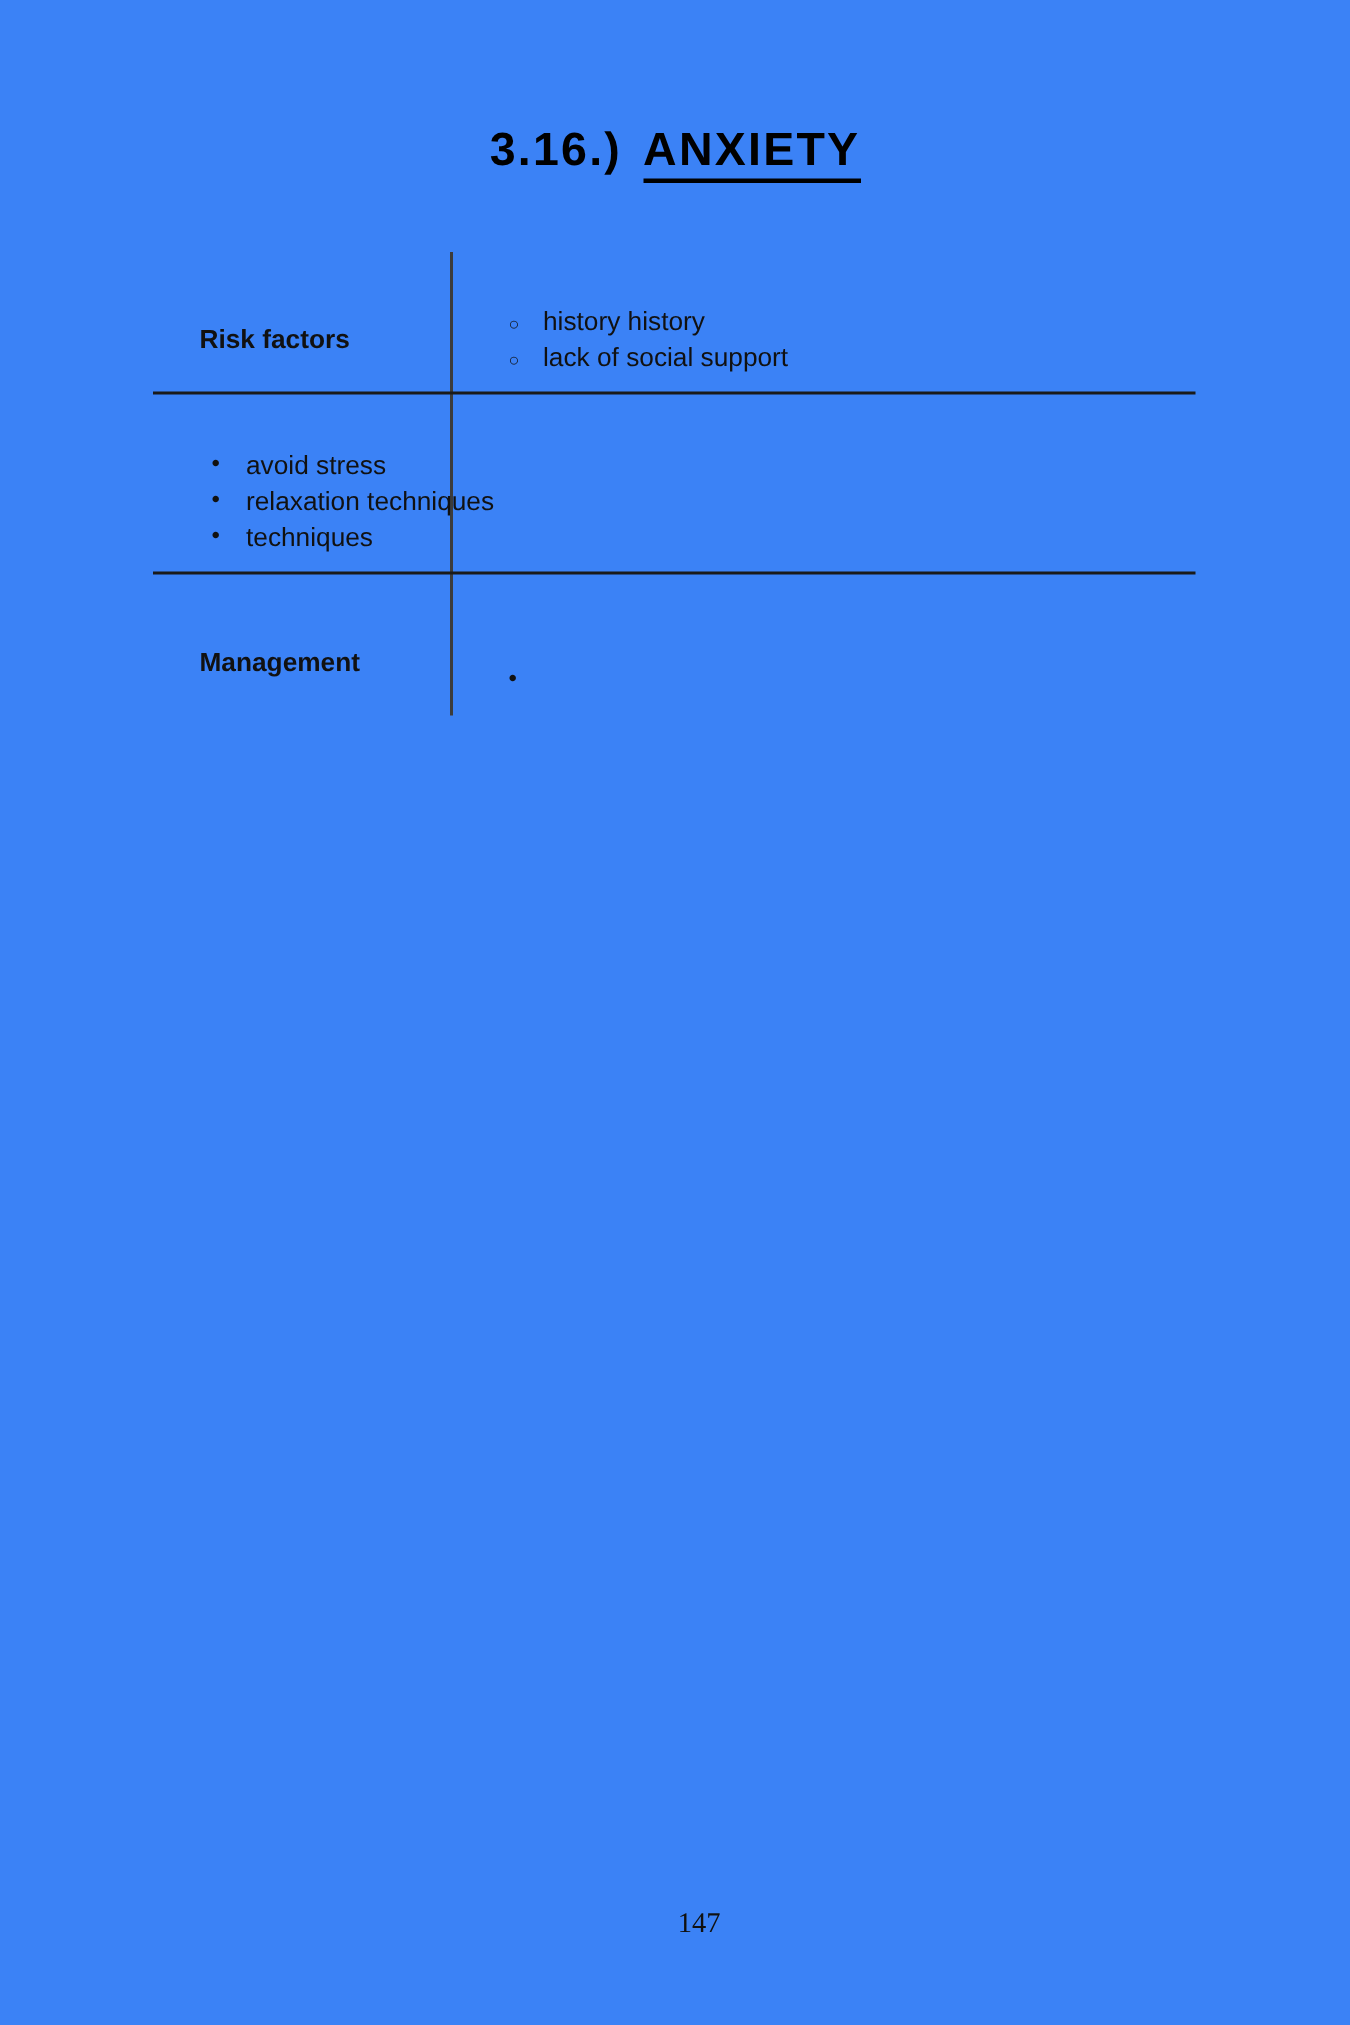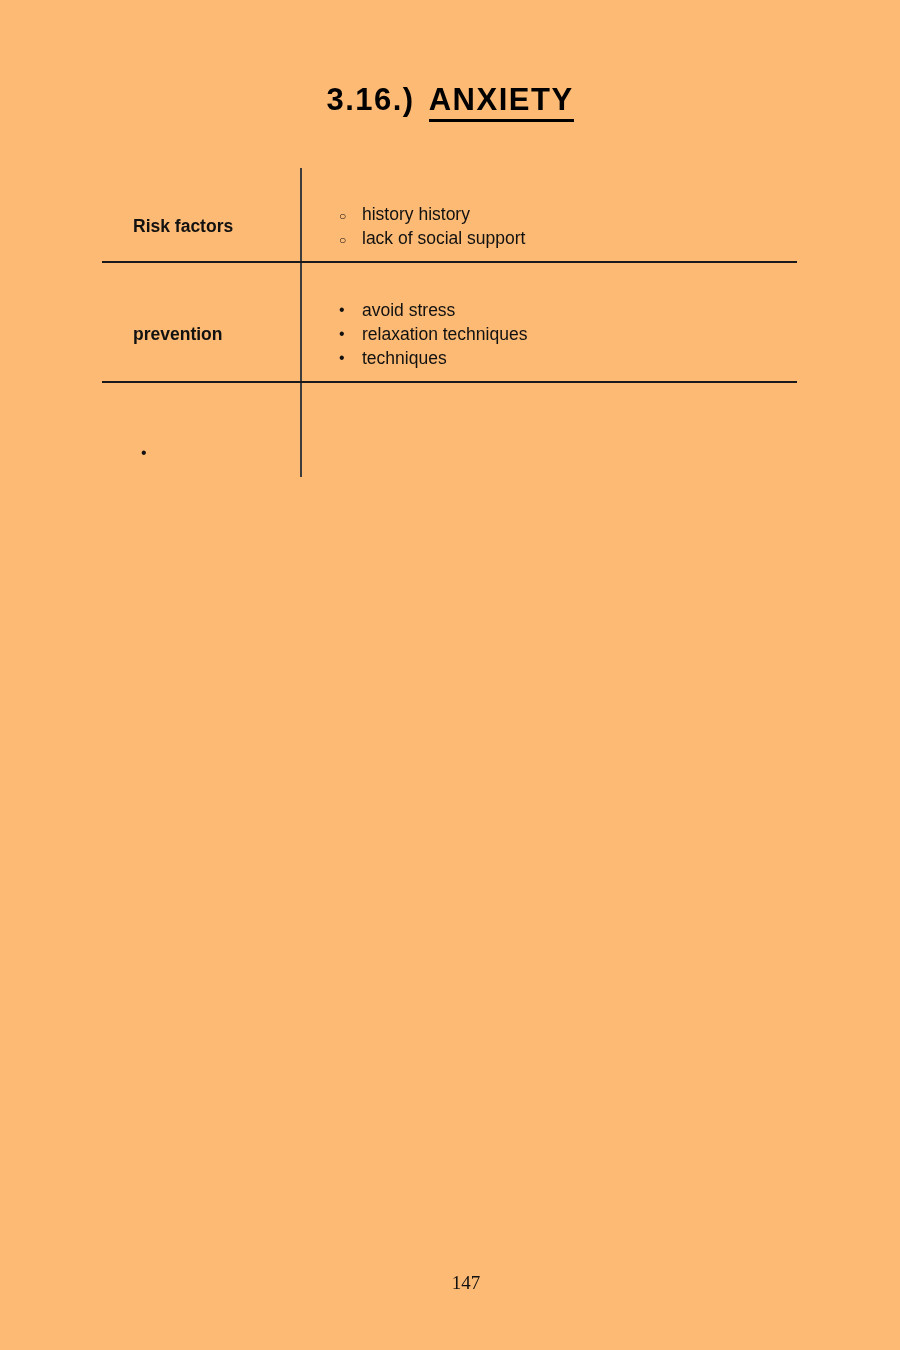--- a/index.html
+++ b/index.html
@@ -1,21 +1,21 @@
 <!DOCTYPE html>
 <html><head>
 <meta charset="utf-8">
 <style>
   * { margin: 0; padding: 0; box-sizing: border-box; }
   html, body { background: #ffffff; }
   .page {
     position: relative;
     width: 900px;
     height: 1350px;
-    background: #fdba74;
+    background: #3b82f6;
     color: #000000;
     font-family: "Liberation Sans", sans-serif;
     overflow: hidden;
   }
   
   .title {
     position: absolute;
     top: 82px;
     left: 0;
     width: 100%;
@@ -124,40 +124,40 @@
           </li>
           <li>
             <span class="marker circle">○</span>
             <span>lack of social support</span>
           </li>
         </ul>
       </div>
     </div>
 
     <div class="trow r2">
-      <div class="label-cell">prevention</div>
       <div class="content-cell">
         <ul>
           <li>
             <span class="marker disc">•</span>
             <span>avoid stress</span>
           </li>
           <li>
             <span class="marker disc">•</span>
             <span>relaxation techniques</span>
           </li>
           <li>
             <span class="marker disc">•</span>
             <span>techniques</span>
           </li>
         </ul>
       </div>
     </div>
 
     <div class="trow r3">
+      <div class="label-cell">Management</div>
       <div class="content-cell">
         <ul>
           <li>
             <span class="marker disc">•</span>
           </li>
         </ul>
       </div>
     </div>
   </div>
 

